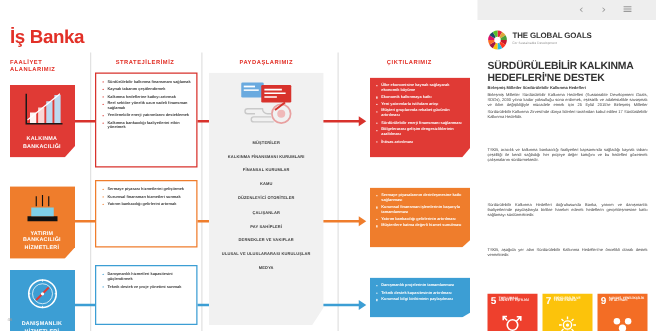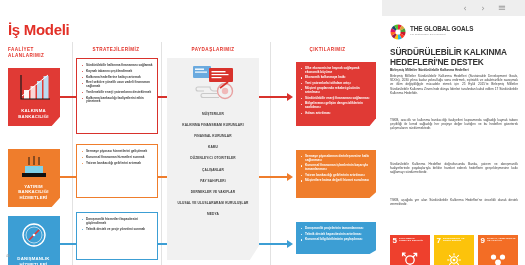--- a/index.html
+++ b/index.html
@@ -209,21 +209,21 @@
 
 <div id="topbar">
   <div id="topbar-gray"></div>
   <div class="nav-ico" id="nav-prev">‹</div>
   <div class="nav-ico" id="nav-next">›</div>
   <div class="nav-ico" id="nav-menu">≡</div>
 </div>
 
 <div id="page-left">
 
-  <div id="title">İş Modeli</div>
+  <div id="title">İş Banka</div>
 
   <div class="colhead" id="head-faaliyet">FAALİYET<br>ALANLARIMIZ</div>
   <div class="colhead" id="head-strateji">STRATEJİLERİMİZ</div>
   <div class="colhead" id="head-paydas">PAYDAŞLARIMIZ</div>
   <div class="colhead" id="head-cikti">ÇIKTILARIMIZ</div>
 
   <div class="vdivider" id="div1"></div>
   <div class="vdivider" id="div2"></div>
   <div class="vdivider" id="div3"></div>
 

